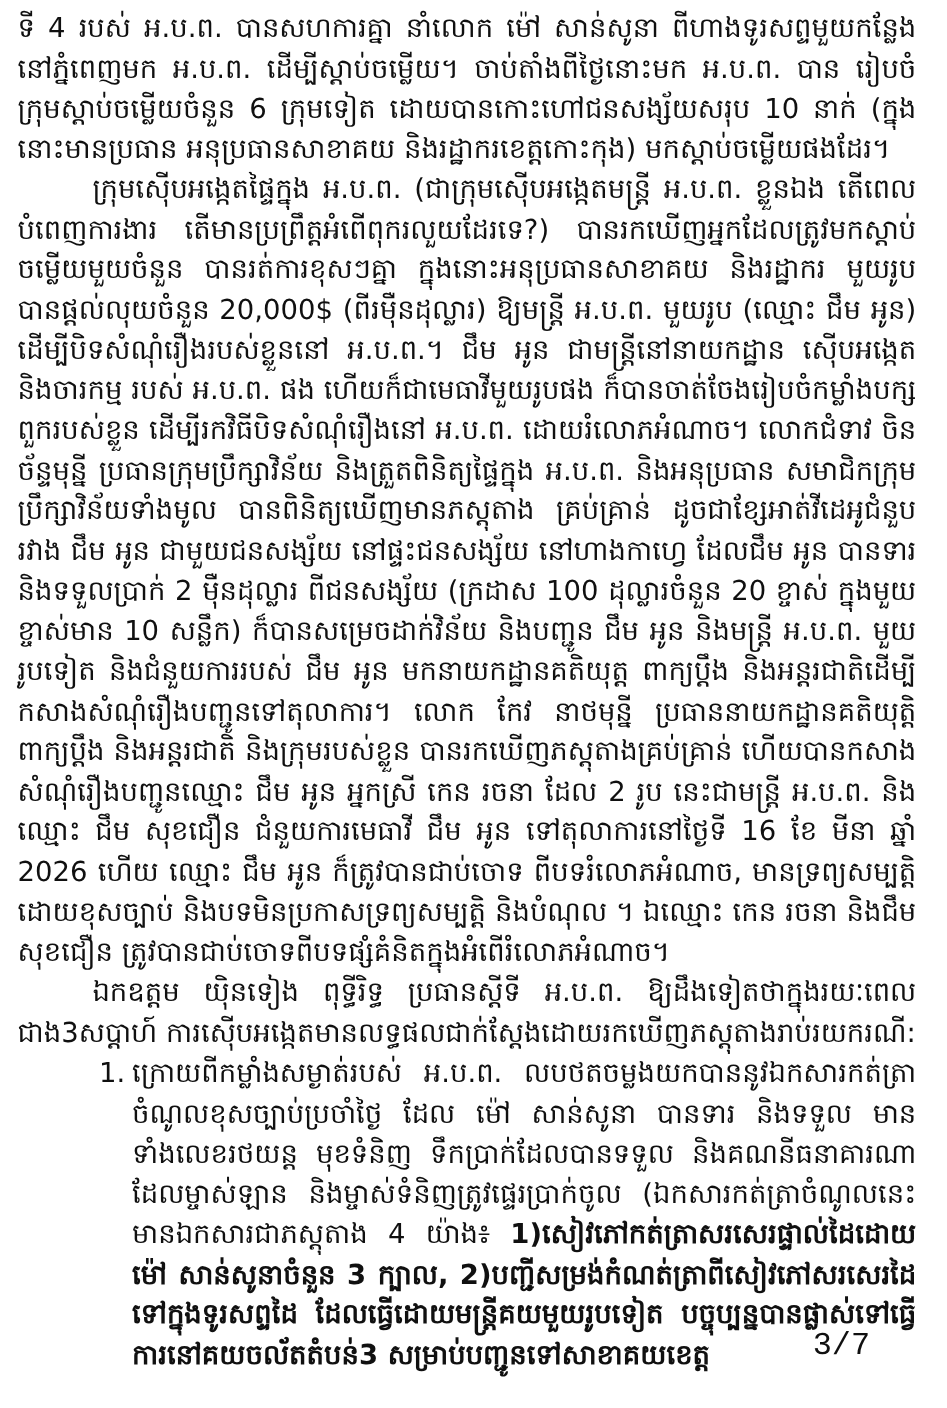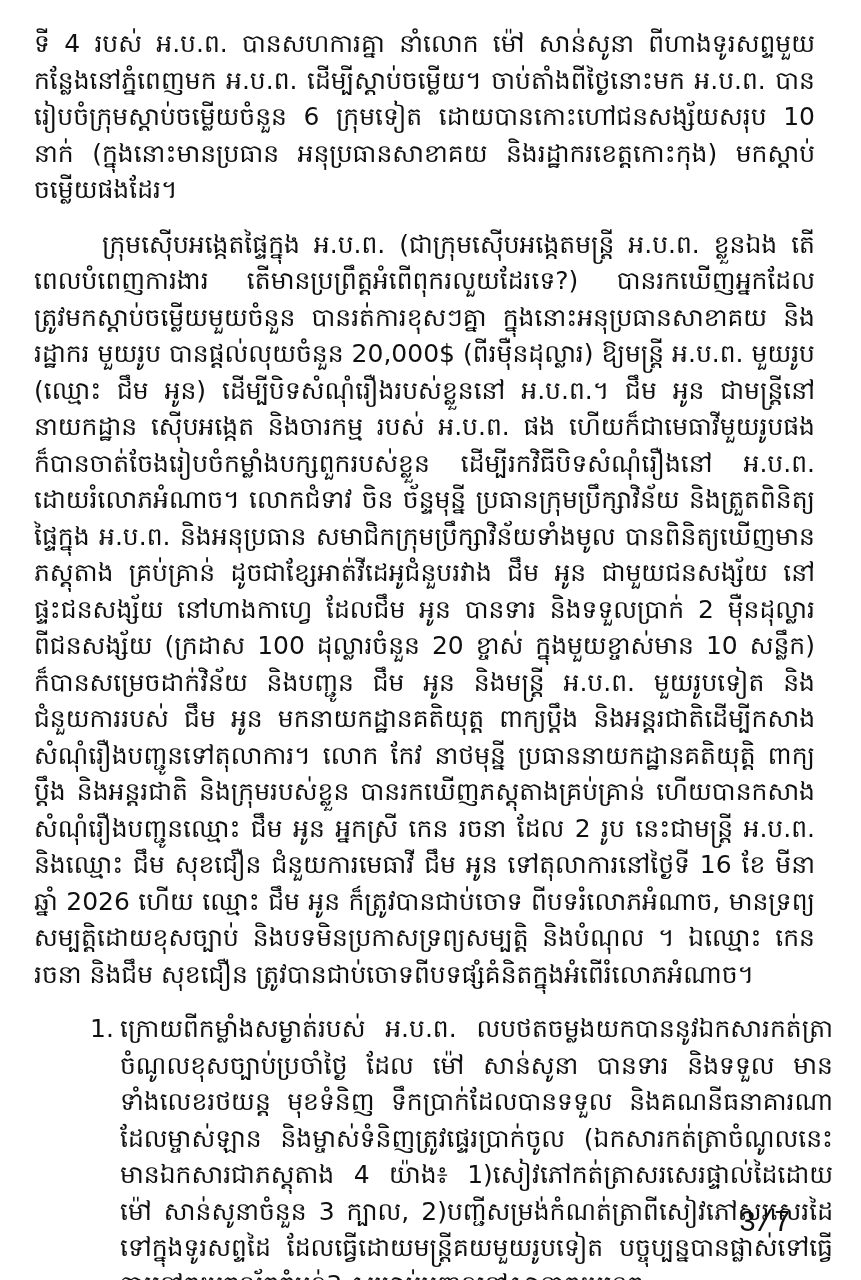--- a/index.html
+++ b/index.html
@@ -15,21 +15,21 @@
     font-family: "DejaVu Sans", sans-serif;
     color: #101010;
   }
   .doc-body {
     position: absolute;
     left: 16px;
     right: 28px;
     top: 8px;
   }
   .para {
-    margin: 18px;
+    margin: 0;
     font-size: 25px;
     line-height: 36.5px;
     text-align: justify;
     word-break: normal;
   }
   .para.indented {
     text-indent: 68px;
   }
   .list-block {
     display: flex;
@@ -43,41 +43,42 @@
     line-height: 36.5px;
     color: #101010;
   }
   .list-text {
     flex: 1 1 auto;
     font-size: 25px;
     line-height: 36.5px;
     text-align: justify;
   }
   .bold-seg {
-    font-weight: normal;
+    font-weight: bold;
   }
   .page-number {
     position: absolute;
     right: 70px;
     bottom: 42px;
     font-size: 29px;
     line-height: 1;
     font-family: Liberation Mono, monospace;
     color: #101010;
   }
 </style>
 </head>
 <body>
 
 <div class="doc-body">
 
   <p class="para">ទី 4 របស់ អ.ប.ព. បានសហការគ្នា នាំលោក ម៉ៅ សាន់សូនា ពីហាងទូរសព្ទមួយកន្លែងនៅភ្នំពេញមក អ.ប.ព. ដើម្បីស្តាប់ចម្លើយ។ ចាប់តាំងពីថ្ងៃនោះមក អ.ប.ព. បាន រៀបចំក្រុមស្តាប់ចម្លើយចំនួន 6 ក្រុមទៀត ដោយបានកោះហៅជនសង្ស័យសរុប 10 នាក់ (ក្នុងនោះមានប្រធាន អនុប្រធានសាខាគយ និងរដ្ឋាករខេត្តកោះកុង) មកស្តាប់ចម្លើយផងដែរ។</p>
 
   <p class="para indented">ក្រុមស៊ើបអង្កេតផ្ទៃក្នុង អ.ប.ព. (ជាក្រុមស៊ើបអង្កេតមន្ត្រី អ.ប.ព. ខ្លួនឯង តើពេលបំពេញការងារ តើមានប្រព្រឹត្តអំពើពុករលួយដែរទេ?) បានរកឃើញអ្នកដែលត្រូវមកស្តាប់ចម្លើយមួយចំនួន បានរត់ការខុសៗគ្នា ក្នុងនោះអនុប្រធានសាខាគយ និងរដ្ឋាករ មួយរូប បានផ្តល់លុយចំនួន 20,000$ (ពីរម៉ឺនដុល្លារ) ឱ្យមន្ត្រី អ.ប.ព. មួយរូប (ឈ្មោះ ជឹម អូន) ដើម្បីបិទសំណុំរឿងរបស់ខ្លួននៅ អ.ប.ព.។ ជឹម អូន ជាមន្ត្រីនៅនាយកដ្ឋាន ស៊ើបអង្កេត និងចារកម្ម របស់ អ.ប.ព. ផង ហើយក៏ជាមេធាវីមួយរូបផង ក៏បានចាត់ចែងរៀបចំកម្លាំងបក្សពួករបស់ខ្លួន ដើម្បីរកវិធីបិទសំណុំរឿងនៅ អ.ប.ព. ដោយរំលោភអំណាច។ លោកជំទាវ ចិន ច័ន្ទមុន្នី ប្រធានក្រុមប្រឹក្សាវិន័យ និងត្រួតពិនិត្យផ្ទៃក្នុង អ.ប.ព. និងអនុប្រធាន សមាជិកក្រុមប្រឹក្សាវិន័យទាំងមូល បានពិនិត្យឃើញមានភស្តុតាង គ្រប់គ្រាន់ ដូចជាខ្សែអាត់វីដេអូជំនួបរវាង ជឹម អូន ជាមួយជនសង្ស័យ នៅផ្ទះជនសង្ស័យ នៅហាងកាហ្វេ ដែលជឹម អូន បានទារ និងទទួលប្រាក់ 2 ម៉ឺនដុល្លារ ពីជនសង្ស័យ (ក្រដាស 100 ដុល្លារចំនួន 20 ខ្ចាស់ ក្នុងមួយខ្ចាស់មាន 10 សន្លឹក) ក៏បានសម្រេចដាក់វិន័យ និងបញ្ជូន ជឹម អូន និងមន្ត្រី អ.ប.ព. មួយរូបទៀត និងជំនួយការរបស់ ជឹម អូន មកនាយកដ្ឋានគតិយុត្ត ពាក្យប្ដឹង និងអន្តរជាតិដើម្បីកសាងសំណុំរឿងបញ្ជូនទៅតុលាការ។ លោក កែវ នាថមុន្នី ប្រធាននាយកដ្ឋានគតិយុត្តិ ពាក្យប្ដឹង និងអន្តរជាតិ និងក្រុមរបស់ខ្លួន បានរកឃើញភស្តុតាងគ្រប់គ្រាន់ ហើយបានកសាងសំណុំរឿងបញ្ជូនឈ្មោះ ជឹម អូន អ្នកស្រី កេន រចនា ដែល 2 រូប នេះជាមន្ត្រី អ.ប.ព. និងឈ្មោះ ជឹម សុខជឿន ជំនួយការមេធាវី ជឹម អូន ទៅតុលាការនៅថ្ងៃទី 16 ខែ មីនា ឆ្នាំ 2026 ហើយ ឈ្មោះ ជឹម អូន ក៏ត្រូវបានជាប់ចោទ ពីបទរំលោភអំណាច, មានទ្រព្យសម្បត្តិដោយខុសច្បាប់ និងបទមិនប្រកាសទ្រព្យសម្បត្តិ និងបំណុល ។ ឯឈ្មោះ កេន រចនា និងជឹម សុខជឿន ត្រូវបានជាប់ចោទពីបទផ្សំគំនិតក្នុងអំពើរំលោភអំណាច។</p>
 
+  <p class="para indented">ឯកឧត្តម យ៉ិនទៀង ពុទ្ធីរិទ្ធ ប្រធានស្តីទី អ.ប.ព. ឱ្យដឹងទៀតថាក្នុងរយៈពេលជាង3សប្តាហ៍ ការស៊ើបអង្កេតមានលទ្ធផលជាក់ស្តែងដោយរកឃើញភស្តុតាងរាប់រយករណី:</p>
 
   <div class="list-block">
     <span class="list-marker">1.</span>
     <div class="list-text">
       <span>ក្រោយពីកម្លាំងសម្ងាត់របស់ អ.ប.ព. លបថតចម្លងយកបាននូវឯកសារកត់ត្រាចំណូលខុសច្បាប់ប្រចាំថ្ងៃ ដែល ម៉ៅ សាន់សូនា បានទារ និងទទួល មានទាំងលេខរថយន្ត មុខទំនិញ ទឹកប្រាក់ដែលបានទទួល និងគណនីធនាគារណាដែលម្ចាស់ឡាន និងម្ចាស់ទំនិញត្រូវផ្ទេរប្រាក់ចូល (ឯកសារកត់ត្រាចំណូលនេះមានឯកសារជាភស្តុតាង 4 យ៉ាង៖ </span><span class="bold-seg">1)សៀវភៅកត់ត្រាសរសេរផ្ទាល់ដៃដោយ ម៉ៅ សាន់សូនាចំនួន 3 ក្បាល, 2)បញ្ជីសម្រង់កំណត់ត្រាពីសៀវភៅសរសេរដៃទៅក្នុងទូរសព្ទដៃ ដែលធ្វើដោយមន្ត្រីគយមួយរូបទៀត បច្ចុប្បន្នបានផ្លាស់ទៅធ្វើការនៅគយចល័តតំបន់3 សម្រាប់បញ្ជូនទៅសាខាគយខេត្ត</span>
     </div>
   </div>
 
 </div>
 

